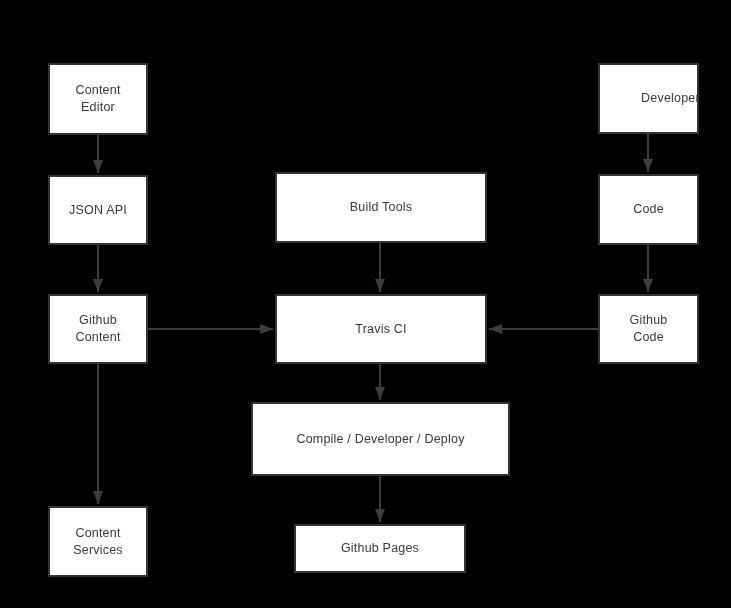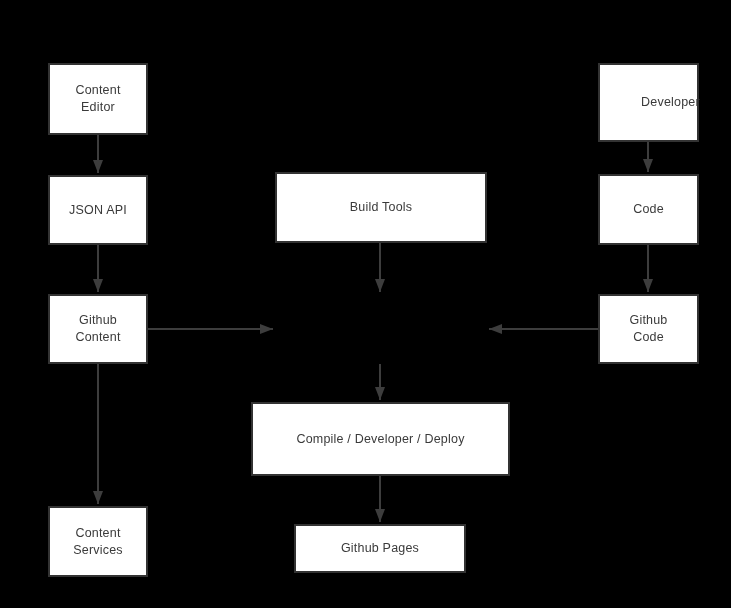--- a/index.html
+++ b/index.html
@@ -46,21 +46,21 @@
   }
   
   .n-content-editor    { left: 48px;  top: 47px;  width: 100px; height: 72px; }
   .n-json-api          { left: 48px;  top: 159px; width: 100px; height: 70px; }
   .n-github-content    { left: 48px;  top: 278px; width: 100px; height: 70px; }
   .n-content-services  { left: 48px;  top: 490px; width: 100px; height: 71px; }
   .n-build-tools       { left: 275px; top: 156px; width: 212px; height: 71px; justify-content: center; }
   .n-travis-ci         { left: 275px; top: 278px; width: 212px; height: 70px; }
   .n-compile           { left: 251px; top: 386px; width: 259px; height: 74px; }
   .n-github-pages      { left: 294px; top: 508px; width: 172px; height: 49px; }
-  .n-developer         { left: 598px; top: 47px;  width: 101px; height: 79px; padding-left: 44px; }
+  .n-developer         { left: 598px; top: 47px;  width: 101px; height: 71px; padding-left: 44px; }
   .n-code              { left: 598px; top: 158px; width: 101px; height: 71px; }
   .n-github-code       { left: 598px; top: 278px; width: 101px; height: 70px; }
 </style>
 </head>
 <body>
 
 <div id="canvas">
 
   <svg class="edges-layer" width="731" height="608" viewBox="0 0 731 608" xmlns="http://www.w3.org/2000/svg">
     <defs>
@@ -98,20 +98,23 @@
 
   <div class="node n-content-services">
     <span class="label">Content
 Services</span>
   </div>
 
   <div class="node n-build-tools">
     <span class="label">Build Tools</span>
   </div>
 
+  <div class="node n-travis-ci">
+    <span class="label">Travis CI</span>
+  </div>
 
   <div class="node n-compile">
     <span class="label">Compile / Developer / Deploy</span>
   </div>
 
   <div class="node n-github-pages">
     <span class="label">Github Pages</span>
   </div>
 
   <div class="node n-developer">

